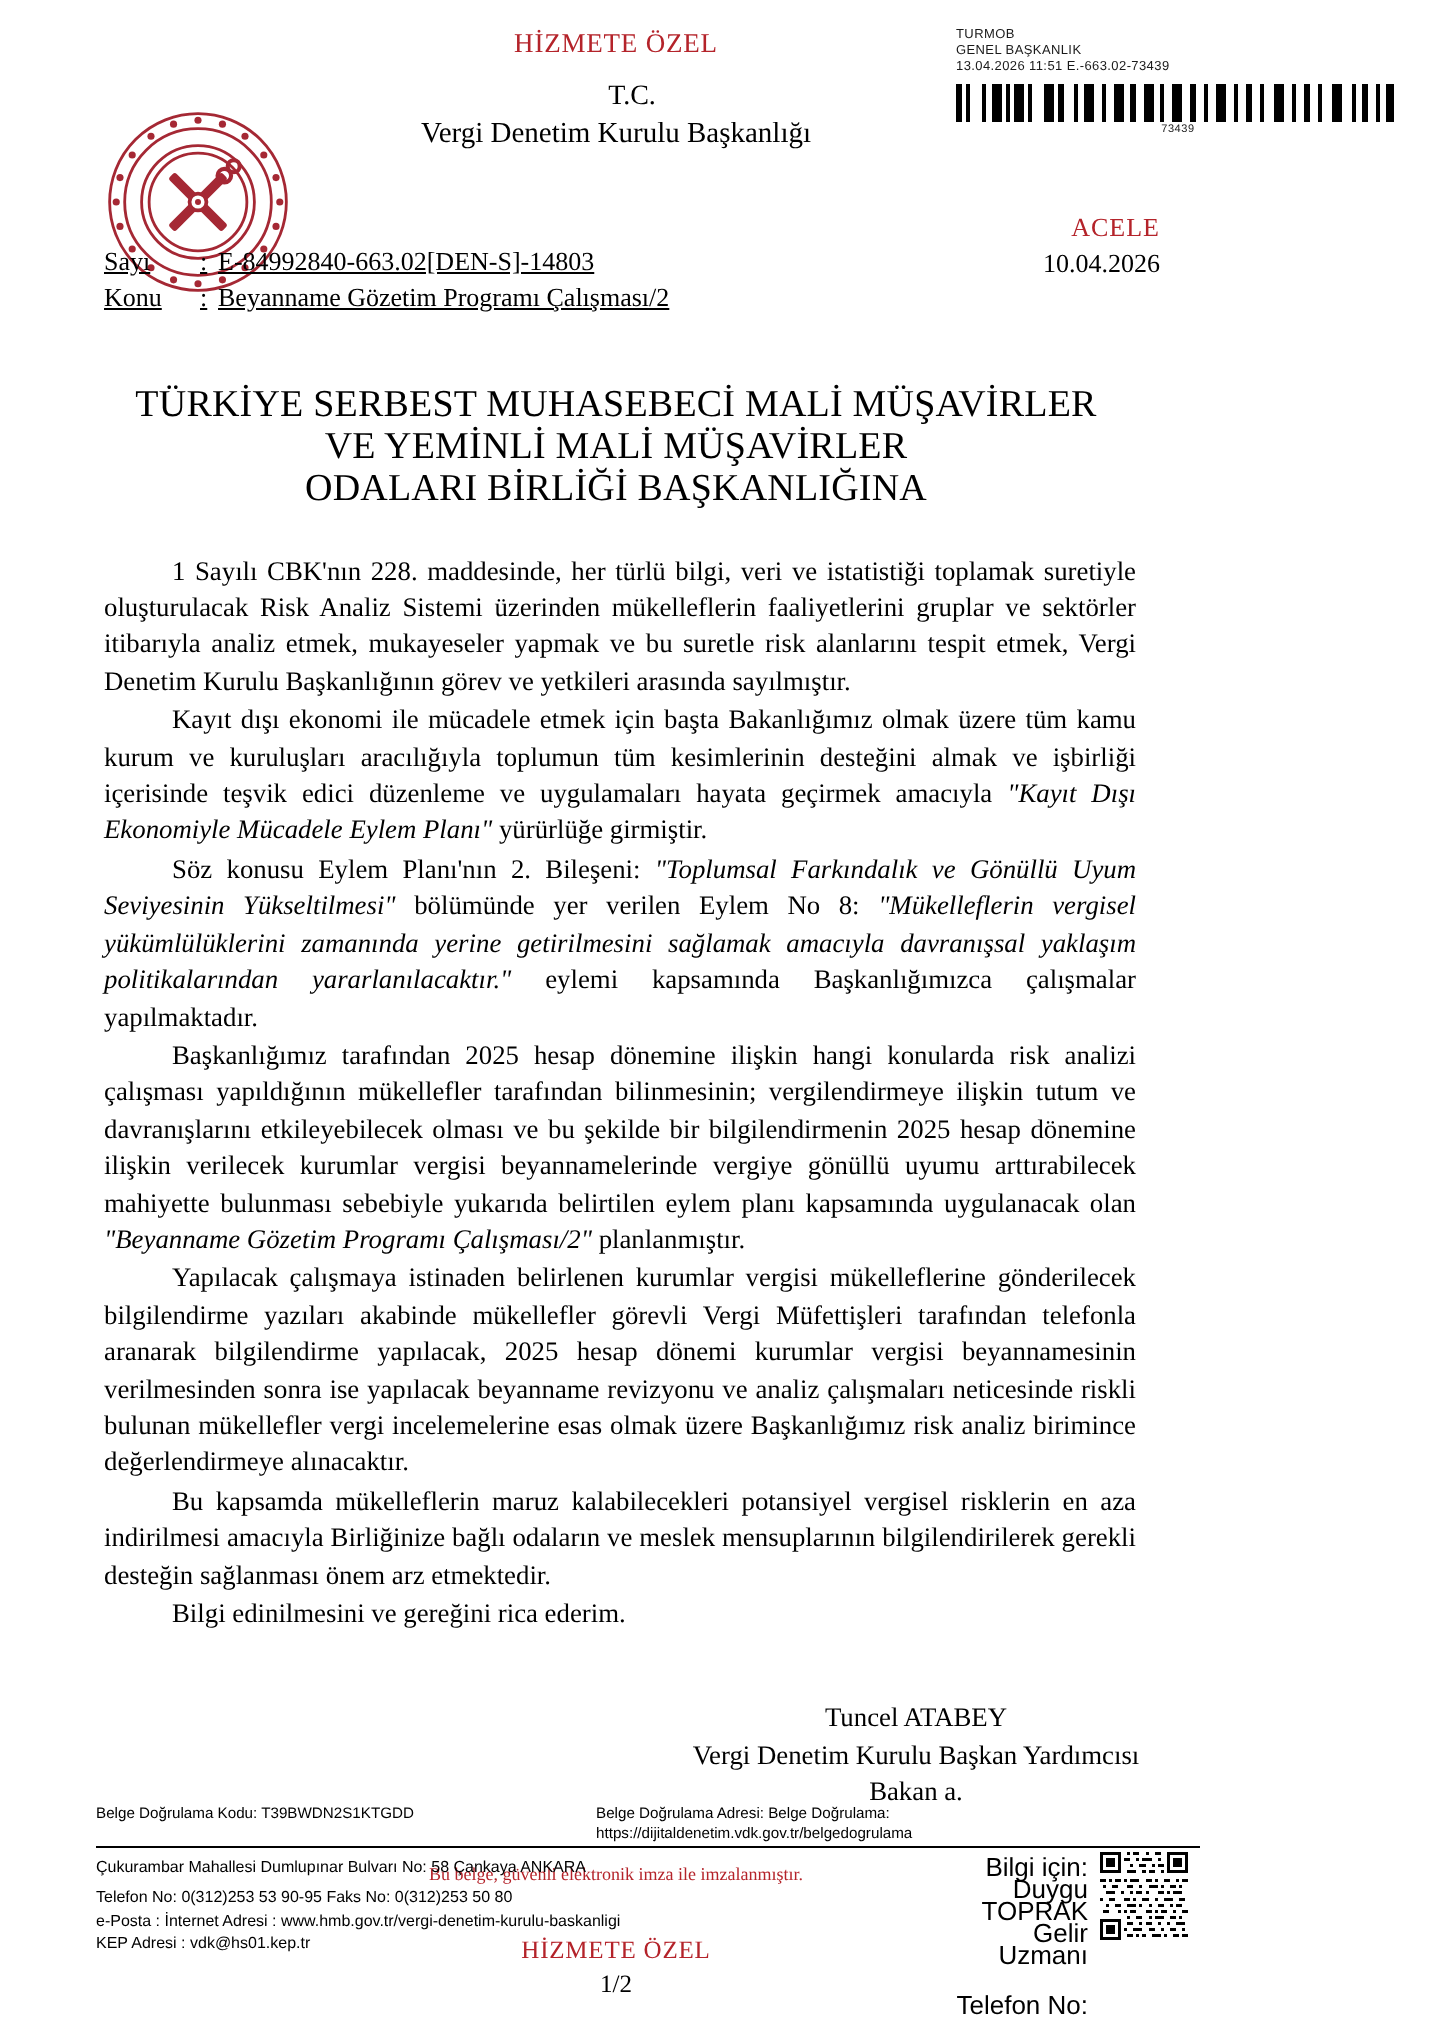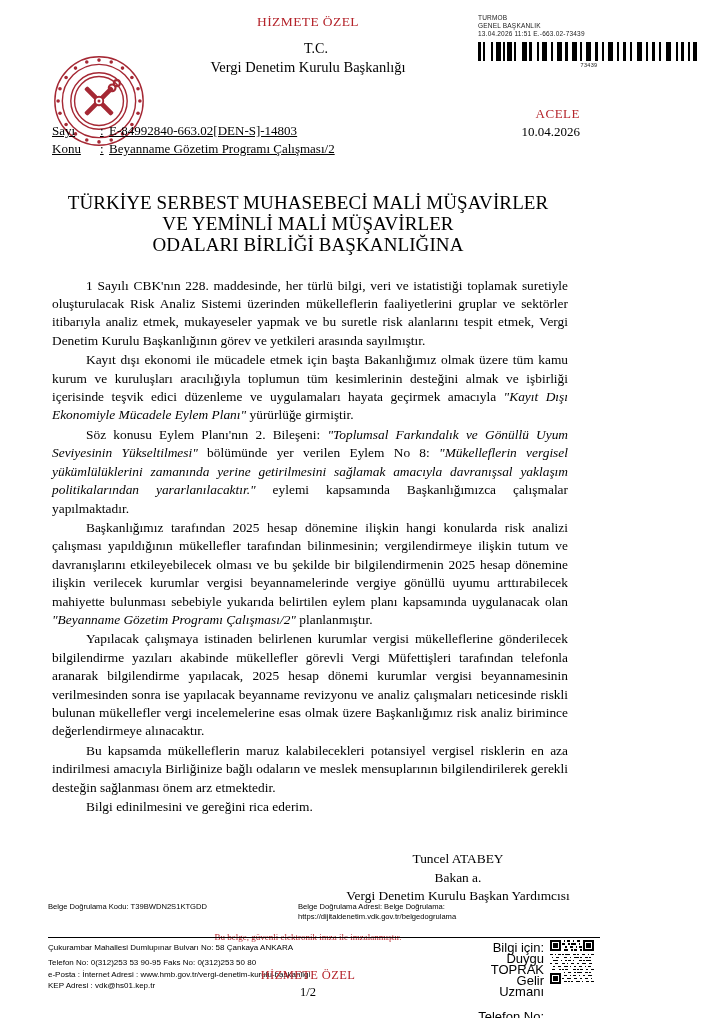--- a/index.html
+++ b/index.html
@@ -108,21 +108,21 @@
   .footer {
     position: absolute;
     left: 0; right: 0; top: 902px;
     padding: 0 16px 0 48px;
     font-family: "Liberation Sans", sans-serif;
   }
   .verify-row {
     display: flex;
     font-size: 7.6px;
     border-bottom: 1px solid #000;
-    padding-bottom: 15px;
+    padding-bottom: 1px;
     line-height: 10px;
   }
   .verify-code { width: 250px; flex: none; }
   .verify-addr { flex: 1; }
 
   .foot-main { display: flex; margin-top: 4px; }
   .foot-left { width: 430px; flex: none; font-size: 8px; line-height: 11.4px; }
   .foot-left .addr { margin-bottom: 4px; }
   .foot-right { flex: 1; position: relative; font-size: 13px; line-height: 11px; }
   .foot-right .bilgi { text-align: right; padding-right: 56px; }
@@ -267,22 +267,22 @@
 
     <p><span>Başkanlığımız tarafından 2025 hesap dönemine ilişkin hangi konularda risk analizi çalışması yapıldığının mükellefler tarafından bilinmesinin; vergilendirmeye ilişkin tutum ve davranışlarını etkileyebilecek olması ve bu şekilde bir bilgilendirmenin 2025 hesap dönemine ilişkin verilecek kurumlar vergisi beyannamelerinde vergiye gönüllü uyumu arttırabilecek mahiyette bulunması sebebiyle yukarıda belirtilen eylem planı kapsamında uygulanacak olan </span><span class="it">"Beyanname Gözetim Programı Çalışması/2"</span><span> planlanmıştır.</span></p>
 
     <p>Yapılacak çalışmaya istinaden belirlenen kurumlar vergisi mükelleflerine gönderilecek bilgilendirme yazıları akabinde mükellefler görevli Vergi Müfettişleri tarafından telefonla aranarak bilgilendirme yapılacak, 2025 hesap dönemi kurumlar vergisi beyannamesinin verilmesinden sonra ise yapılacak beyanname revizyonu ve analiz çalışmaları neticesinde riskli bulunan mükellefler vergi incelemelerine esas olmak üzere Başkanlığımız risk analiz birimince değerlendirmeye alınacaktır.</p>
     <p>Bu kapsamda mükelleflerin maruz kalabilecekleri potansiyel vergisel risklerin en aza indirilmesi amacıyla Birliğinize bağlı odaların ve meslek mensuplarının bilgilendirilerek gerekli desteğin sağlanması önem arz etmektedir.</p>
     <p>Bilgi edinilmesini ve gereğini rica ederim.</p>
   </div>
 
   <div class="signature">
     <div>Tuncel ATABEY</div>
+    <div>Vergi Denetim Kurulu Başkan Yardımcısı</div>
     <div>Bakan a.</div>
-    <div>Vergi Denetim Kurulu Başkan Yardımcısı</div>
   </div>
 
   <div class="esign">Bu belge, güvenli elektronik imza ile imzalanmıştır.</div>
 
   <div class="footer">
     <div class="verify-row">
       <span class="verify-code">Belge Doğrulama Kodu: T39BWDN2S1KTGDD</span>
       <span class="verify-addr">Belge Doğrulama Adresi: Belge Doğrulama: https://dijitaldenetim.vdk.gov.tr/belgedogrulama</span>
     </div>
     <div class="foot-main">

